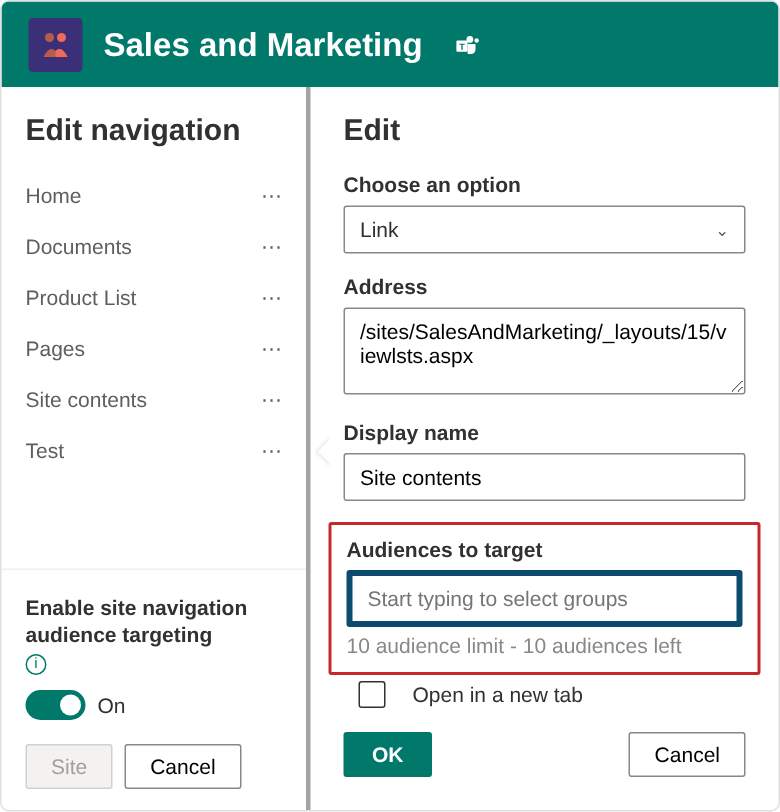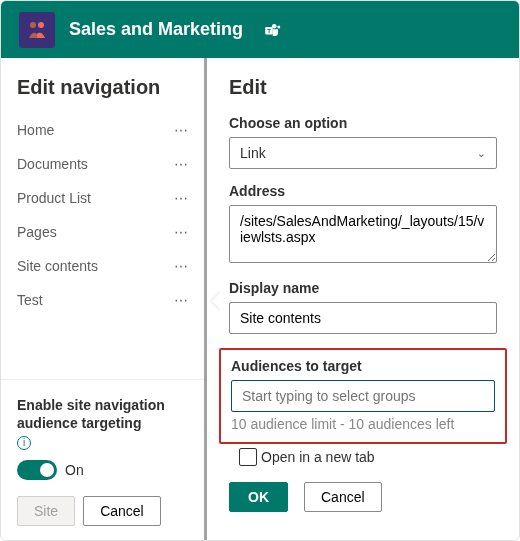--- a/index.html
+++ b/index.html
@@ -1,21 +1,21 @@
 <!DOCTYPE html>
 <html><head>
 <meta charset="utf-8">
 <style>
   * { box-sizing: border-box; margin: 0; padding: 0; font-family: "Segoe UI", -apple-system, sans-serif; }
   body { width: 520px; height: 541px; background: #fff; overflow: hidden; font-size: 14px; color: #323130; border: 1px solid #e0e0e0; border-radius: 6px; }
 
   .header { background: #00796b; height: 57px; display: flex; align-items: center; padding: 0 18px; gap: 14px; }
   .site-logo { width: 36px; height: 36px; background: #3b3077; border-radius: 3px; display: flex; align-items: center; justify-content: center; }
   .site-logo svg { width: 24px; height: 24px; }
-  .site-title { color: #fff; font-size: 18px; font-weight: 600; }
+  .site-title { color: #fff; font-size: 22px; font-weight: 600; }
   .teams-icon { margin-left: 6px; }
 
   .main { display: flex; height: calc(541px - 57px); }
 
   .left-panel { width: 206px; border-right: 3px solid #a3a3a3; display: flex; flex-direction: column; padding: 0; }
   .left-title { font-size: 20px; font-weight: 600; padding: 18px 16px 14px; }
   .nav-list { flex: 1; }
   .nav-item { display: flex; align-items: flex-start; justify-content: space-between; padding: 9px 16px; color: #605e5c; font-size: 14px; cursor: move; }
   .nav-item .dots { color: #605e5c; width: 14px; text-align: center; }
   .callout-arrow { position: absolute; left: 212px; top: 291px; width: 0; height: 0; border-top: 10px solid transparent; border-bottom: 10px solid transparent; border-right: 10px solid #fff; filter: drop-shadow(-2px 0 1px rgba(0,0,0,0.08)); z-index: 5; }
@@ -34,25 +34,25 @@
   .right-panel { flex: 1; padding: 18px 22px; position: relative; }
   .right-title { font-size: 20px; font-weight: 600; margin-bottom: 16px; }
   .field { margin-bottom: 14px; }
   .field-label { font-weight: 600; font-size: 14px; margin-bottom: 6px; display: block; }
   .select-box { width: 100%; border: 1px solid #8a8886; padding: 7px 10px; font-size: 14px; display: flex; justify-content: space-between; align-items: center; cursor: pointer; border-radius: 2px; }
   .chev { font-size: 11px; color: #605e5c; }
   textarea.input-box { width: 100%; border: 1px solid #8a8886; padding: 7px 10px; font-size: 14px; font-family: inherit; resize: both; height: 58px; border-radius: 2px; }
   input.input-box { width: 100%; border: 1px solid #8a8886; padding: 7px 10px; font-size: 14px; font-family: inherit; border-radius: 2px; }
   .highlight-box { border: 2px solid #c62828; padding: 8px 10px 6px; margin: 0 -10px 4px; border-radius: 2px; }
   .highlight-box .field { margin-bottom: 4px; }
-  .audience-input { width: 100%; border: 1px solid #0c4a6e; padding: 7px 10px; font-size: 14px; color: #605e5c; border-radius: 2px; }
+  .audience-input { width: 100%; border: 4px solid #0c4a6e; padding: 7px 10px; font-size: 14px; color: #605e5c; border-radius: 2px; }
   .helper { font-size: 14px; color: #8a8886; margin-top: 4px; }
-  .checkbox-row { display: flex; align-items: center; gap: 4px; margin: 4px 0 16px 10px; }
+  .checkbox-row { display: flex; align-items: center; gap: 18px; margin: 4px 0 16px 10px; }
   .checkbox { width: 18px; height: 18px; border: 1px solid #323130; border-radius: 2px; cursor: pointer; }
-  .action-row { display: flex; gap: 16px; }
+  .action-row { display: flex; gap: 16px; justify-content: space-between; }
 </style>
 </head>
 <body>
 
 <div class="header">
   <div class="site-logo">
     <svg viewBox="0 0 24 24">
       <circle cx="8" cy="7" r="3" fill="#b85c4a"></circle>
       <circle cx="16" cy="7" r="3" fill="#ef6c5b"></circle>
       <path d="M4 20 q4 -8 8 -4 q4 -4 8 4 z" fill="#b85c4a"></path>

